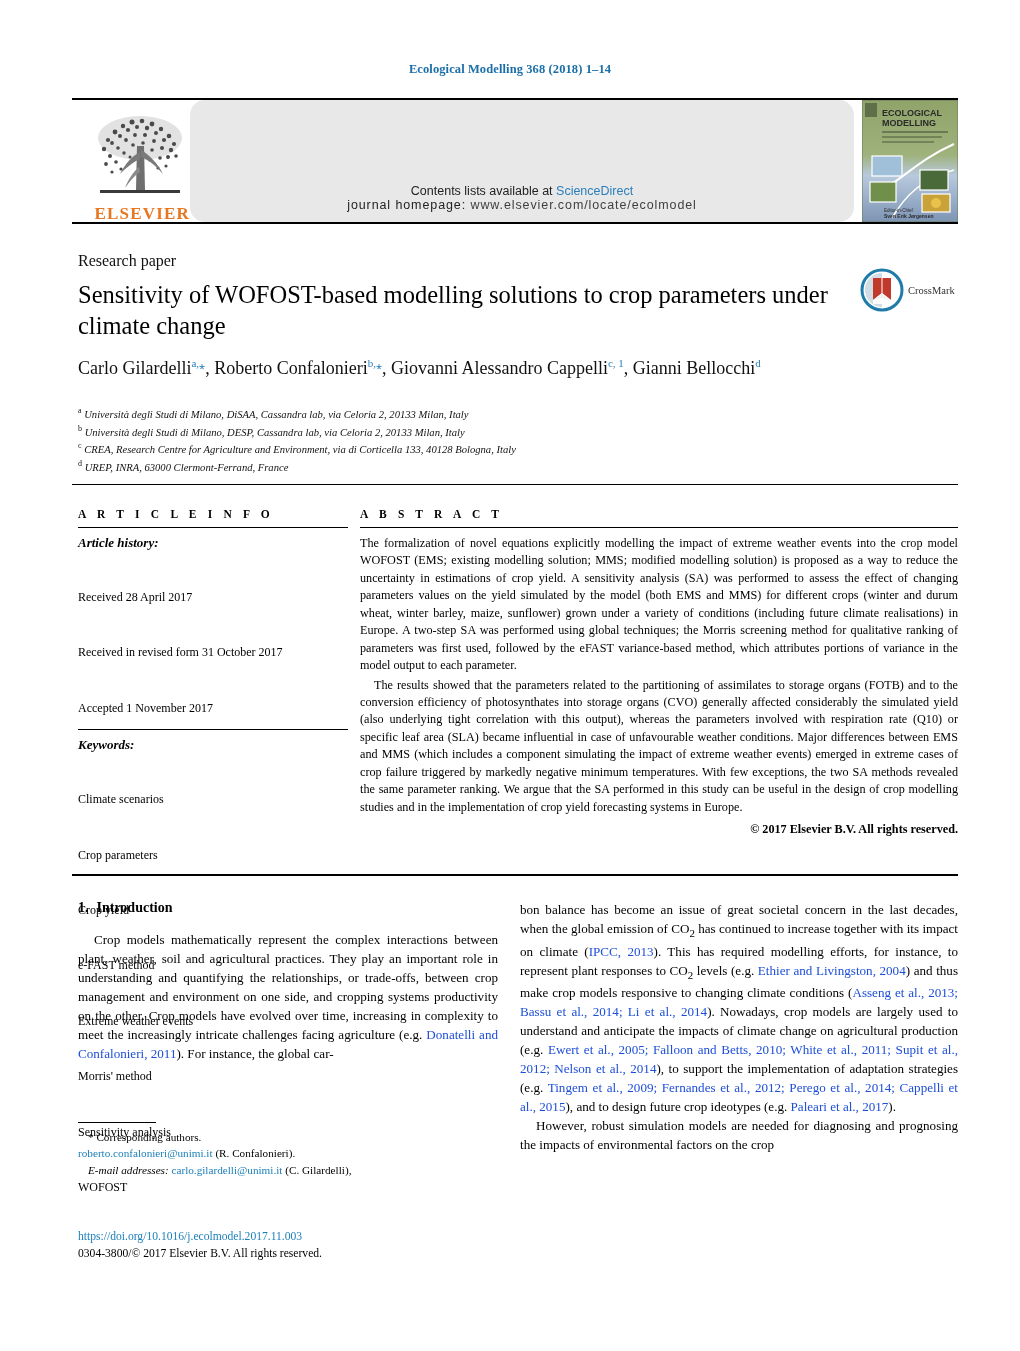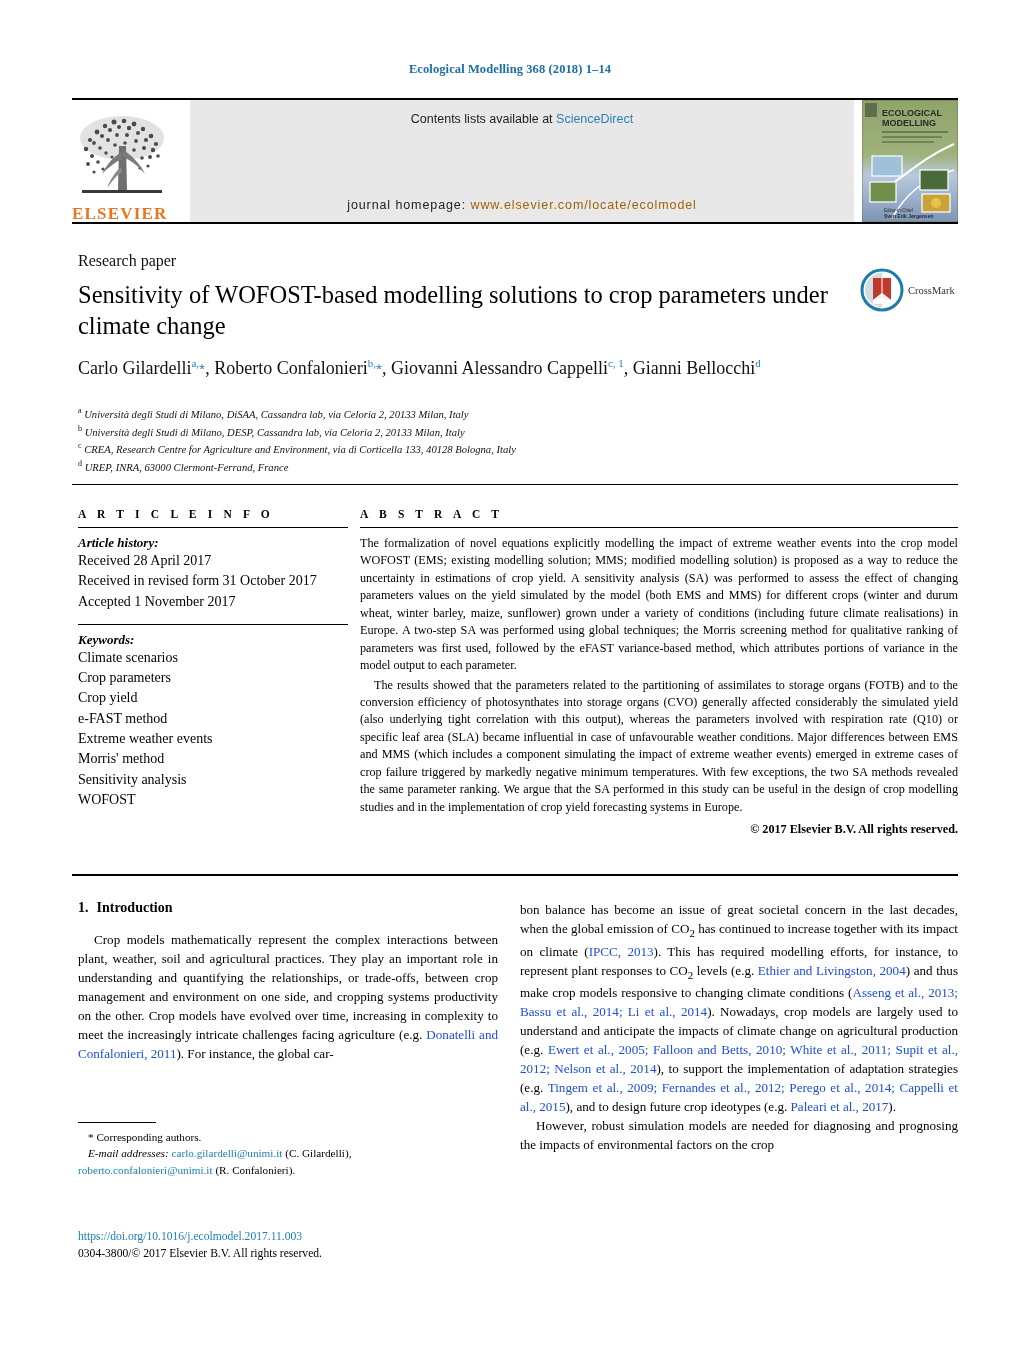--- a/index.html
+++ b/index.html
@@ -53,44 +53,45 @@
   .masthead-row {
     display: flex;
     align-items: stretch;
     height: 122px;
   }
   .elsevier-logo {
     width: 118px;
     flex: 0 0 118px;
     display: flex;
     flex-direction: column;
-    align-items: flex-start;
+    align-items: flex-end;
     justify-content: flex-end;
     padding-top: 4px;
     box-sizing: border-box;
   }
   .elsevier-tree { width: 100px; height: 92px; }
   .elsevier-word {
     font-family: "Liberation Serif", serif;
     font-size: 17px;
     font-weight: bold;
     color: #e87722;
     letter-spacing: 1.2px;
     line-height: 1;
     margin-top: 1px;
   }
   .journal-band {
     flex: 1 1 auto;
     background: #e8e8e8;
     display: flex;
     flex-direction: column;
     align-items: center;
-    justify-content: space-between;
+    justify-content: flex-end;
     padding: 12px 0 10px 0;
     box-sizing: border-box;
+    border-radius: 15px;
   }
   .contents-line {
     font-family: "Liberation Sans", sans-serif;
     font-size: 12.5px;
     color: #222;
   }
   .contents-line .sd {
     color: #2a7fba;
   }
   .journal-title {
@@ -99,21 +100,21 @@
     color: #111;
     line-height: 1;
   }
   .homepage-line {
     font-family: "Liberation Sans", sans-serif;
     font-size: 12.5px;
     color: #222;
     letter-spacing: 0.9px;
   }
   .homepage-line .url {
-    color: #a16207;
+    color: #404040;
   }
   .cover-thumb {
     width: 96px;
     flex: 0 0 96px;
     margin-left: 8px;
     position: relative;
   }
 
   
   .doc-type {
@@ -214,23 +215,24 @@
   }
   .info-label {
     font-family: "Liberation Serif", serif;
     font-style: italic;
     font-weight: bold;
     font-size: 13px;
     color: #000;
   }
   .info-line {
     font-family: "Liberation Serif", serif;
-    font-size: 14px;
+    font-size: 12px;
     line-height: 1.45;
     color: #000;
+    margin-top: 38px;
   }
   .abstract-body p {
     font-family: "Liberation Serif", serif;
     font-size: 12.2px;
     line-height: 1.43;
     text-align: justify;
     margin: 0;
     color: #000;
   }
   .abstract-body p.indent { text-indent: 14px; margin-top: 2px; }
@@ -488,28 +490,28 @@
 
   <div class="body-right">
     <p>bon balance has become an issue of great societal concern in the last decades, when the global emission of CO<sub>2</sub> has continued to increase together with its impact on climate (<span class="ref">IPCC, 2013</span>). This has required modelling efforts, for instance, to represent plant responses to CO<sub>2</sub> levels (e.g. <span class="ref">Ethier and Livingston, 2004</span>) and thus make crop models responsive to changing climate conditions (<span class="ref">Asseng et al., 2013; Bassu et al., 2014; Li et al., 2014</span>). Nowadays, crop models are largely used to understand and anticipate the impacts of climate change on agricultural production (e.g. <span class="ref">Ewert et al., 2005; Falloon and Betts, 2010; White et al., 2011; Supit et al., 2012; Nelson et al., 2014</span>), to support the implementation of adaptation strategies (e.g. <span class="ref">Tingem et al., 2009; Fernandes et al., 2012; Perego et al., 2014; Cappelli et al., 2015</span>), and to design future crop ideotypes (e.g. <span class="ref">Paleari et al., 2017</span>).</p>
     <p class="indent">However, robust simulation models are needed for diagnosing and prognosing the impacts of environmental factors on the crop</p>
   </div>
 
   <div class="foot-rule"></div>
   <div class="footnotes">
     <div class="fn-star">* Corresponding authors.</div>
     <div>
+      <span class="mail">roberto.confalonieri@unimi.it</span>
+      <span>(R. Confalonieri).</span>
+    </div>
+    <div>
       <span class="fn-star"></span><span class="email-label">E-mail addresses:</span>
       <span class="mail">carlo.gilardelli@unimi.it</span>
       <span>(C. Gilardelli),</span>
     </div>
-    <div>
-      <span class="mail">roberto.confalonieri@unimi.it</span>
-      <span>(R. Confalonieri).</span>
-    </div>
   </div>
 
   <div class="doi-block">
     <div class="doi">https://doi.org/10.1016/j.ecolmodel.2017.11.003</div>
     <div class="issn">0304-3800/© 2017 Elsevier B.V. All rights reserved.</div>
   </div>
 
 </div>
 
 </body></html>

